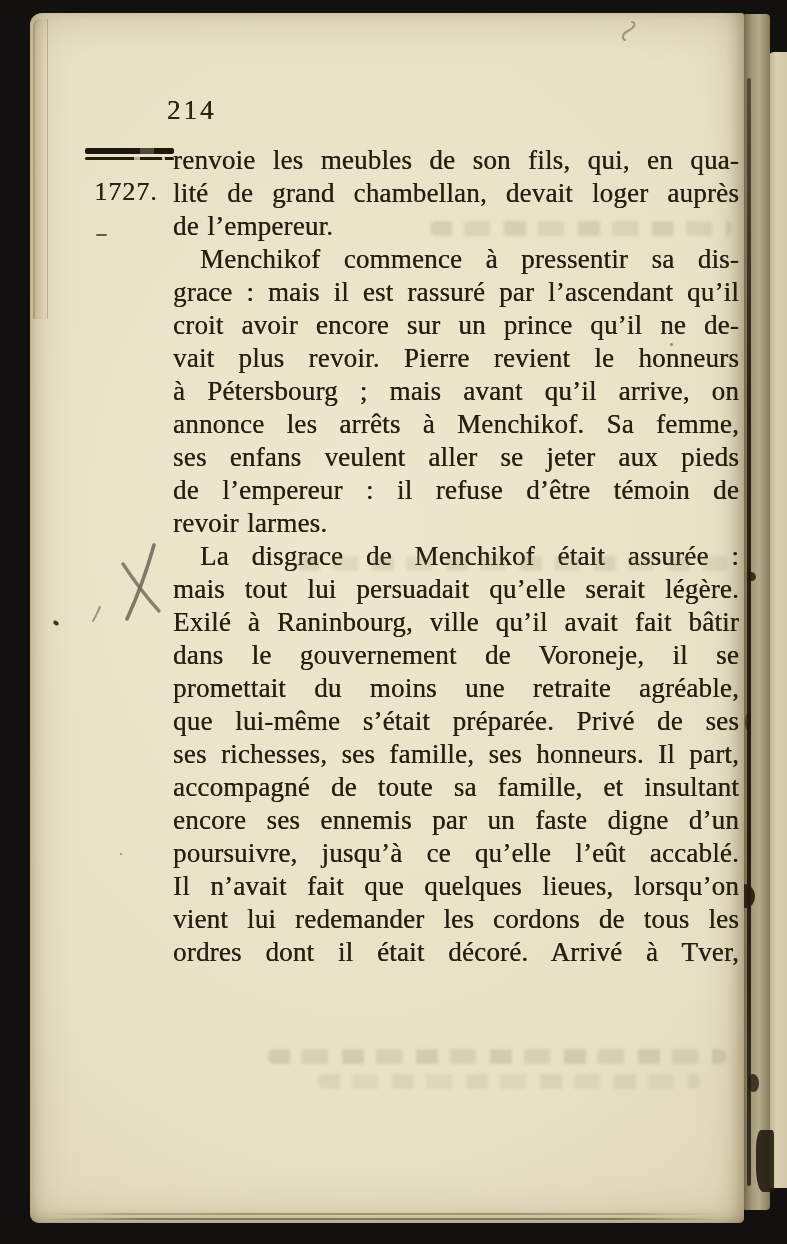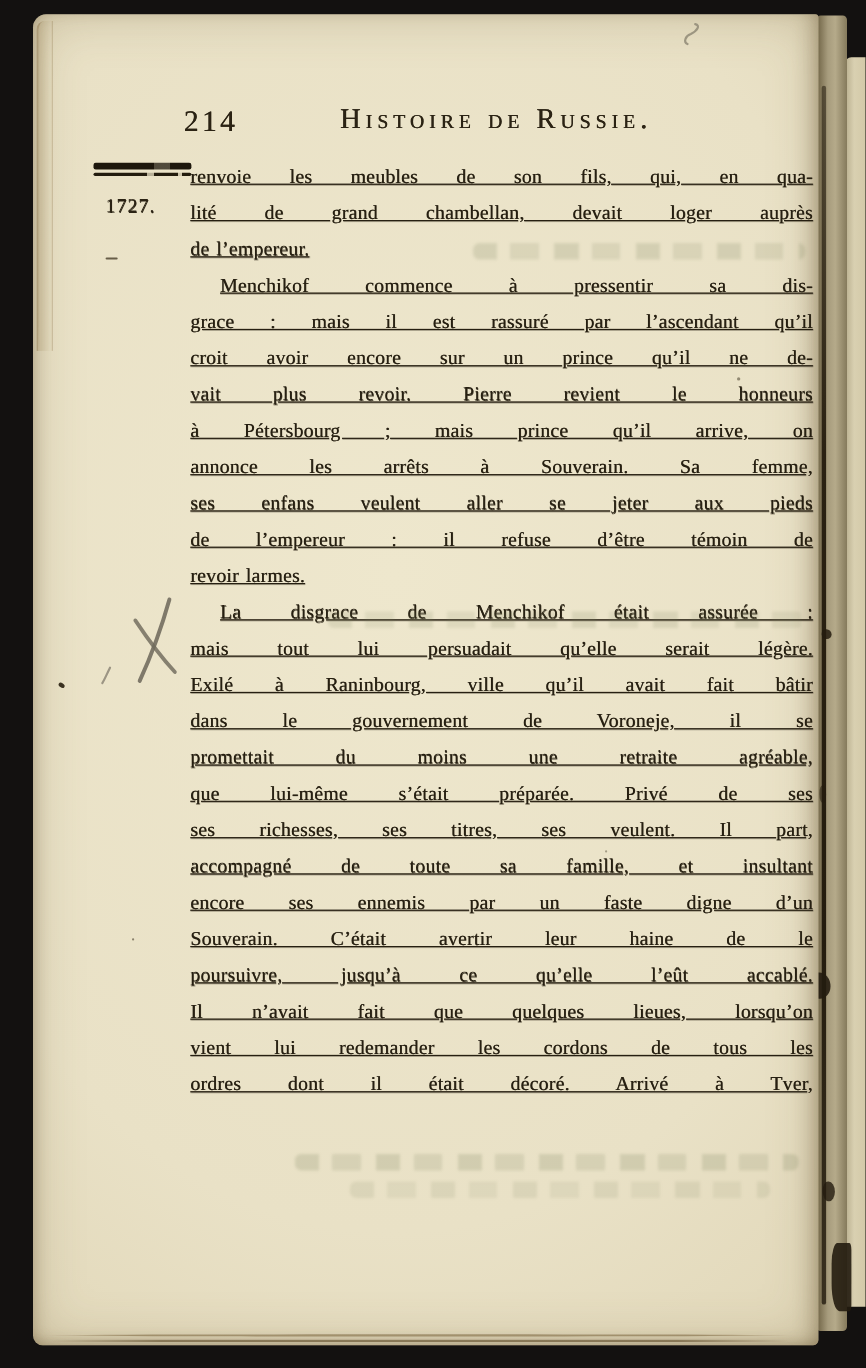--- a/index.html
+++ b/index.html
@@ -81,40 +81,41 @@
     height:6px;background:
       linear-gradient(90deg,#1d170c 0 62%,rgba(29,23,12,.75) 62% 78%,#1d170c 78% 100%);
     border-radius:2px;
   }
   .margin-rule .bar2{
     margin-top:3px;height:3px;
     background:linear-gradient(90deg,#231c0e 0 55%,rgba(35,28,14,.25) 55% 62%,#231c0e 62% 86%,rgba(35,28,14,.15) 86% 90%,#231c0e 90% 100%);
     border-radius:2px;
   }
   .margin-year{
-    position:absolute;left:66px;top:164px;width:80px;
-    font-size:18px;letter-spacing:1px;color:#2b2314;
+    position:absolute;left:56px;top:164px;width:80px;
+    font-size:26px;letter-spacing:1px;color:#2b2314;
     text-shadow:.3px .3px 0 #2b2314;
+    text-align:center;
   }
   .margin-dash{
     position:absolute;left:66px;top:221px;width:11px;height:2px;
     background:rgba(60,50,30,.75);border-radius:1px;
   }
 
   
   .text-block{
     position:absolute;left:143px;top:131px;width:566px;
     color:#261f11;
   }
   .line{
-    height:33px;line-height:33px;font-size:18px;
+    height:33px;line-height:33px;font-size:27px;
     text-align:justify;text-align-last:justify;
     word-spacing:1.5px;letter-spacing:.2px;
     text-shadow:.35px .35px 0 rgba(38,31,17,.85);
-    white-space:normal;overflow:visible;text-decoration:underline;
+    white-space:normal;overflow:visible;
   }
   .line.indent{text-indent:27px;}
   .line.para-end{text-align-last:left;}
 
   
   .pencil-x{position:absolute;left:84px;top:527px;width:60px;height:84px;}
   .pencil-tick{position:absolute;left:60px;top:592px;width:14px;height:18px;}
   .pencil-squiggle{position:absolute;left:578px;top:3px;width:36px;height:36px;}
 
   
@@ -149,21 +150,20 @@
   <div class="smudge s4"></div>
   <div class="smudge s5"></div>
 
   <div class="page">
     <div class="leaf-left"></div>
     <div class="leaf-bottom-1"></div>
     <div class="leaf-bottom-2"></div>
 
     <div class="running-head">
       <span class="page-number">214</span>
-      <span class="running-title">Histoire de Russie.</span>
     </div>
 
     <div class="margin-rule">
       <div class="bar1"></div>
       <div class="bar2"></div>
     </div>
     <div class="margin-year">1727.</div>
     <div class="margin-dash"></div>
 
     <svg class="pencil-x" viewBox="0 0 60 84">
@@ -178,35 +178,34 @@
     </svg>
 
     <div class="text-block">
         <div class="line">renvoie les meubles de son fils, qui, en qua-</div>
         <div class="line">lité de grand chambellan, devait loger auprès</div>
         <div class="line para-end">de l’empereur.</div>
         <div class="line indent">Menchikof commence à pressentir sa dis-</div>
         <div class="line">grace : mais il est rassuré par l’ascendant qu’il</div>
         <div class="line">croit avoir encore sur un prince qu’il ne de-</div>
         <div class="line">vait plus revoir. Pierre revient le honneurs</div>
-        <div class="line">à Pétersbourg ; mais prince qu’il arrive, on</div>
-        <div class="line">annonce les arrêts à Souverain. Sa femme,</div>
+        <div class="line">à Pétersbourg ; mais avant qu’il arrive, on</div>
+        <div class="line">annonce les arrêts à Menchikof. Sa femme,</div>
         <div class="line">ses enfans veulent aller se jeter aux pieds</div>
         <div class="line">de l’empereur : il refuse d’être témoin de</div>
         <div class="line para-end">revoir larmes.</div>
         <div class="line indent">La disgrace de Menchikof était assurée :</div>
         <div class="line">mais tout lui persuadait qu’elle serait légère.</div>
         <div class="line">Exilé à Raninbourg, ville qu’il avait fait bâtir</div>
         <div class="line">dans le gouvernement de Voroneje, il se</div>
         <div class="line">promettait du moins une retraite agréable,</div>
         <div class="line">que lui-même s’était préparée. Privé de ses</div>
-        <div class="line">ses richesses, ses titres, ses veulent. Il part,</div>
+        <div class="line">ses richesses, ses famille, ses honneurs. Il part,</div>
         <div class="line">accompagné de toute sa famille, et insultant</div>
         <div class="line">encore ses ennemis par un faste digne d’un</div>
-        <div class="line">Souverain. C’était avertir leur haine de le</div>
         <div class="line">poursuivre, jusqu’à ce qu’elle l’eût accablé.</div>
         <div class="line">Il n’avait fait que quelques lieues, lorsqu’on</div>
         <div class="line">vient lui redemander les cordons de tous les</div>
         <div class="line">ordres dont il était décoré. Arrivé à Tver,</div>
       </div>
 
     <div class="ghost g1"></div>
     <div class="ghost g2"></div>
     <div class="ghost g3"></div>
     <div class="ghost g4"></div>

